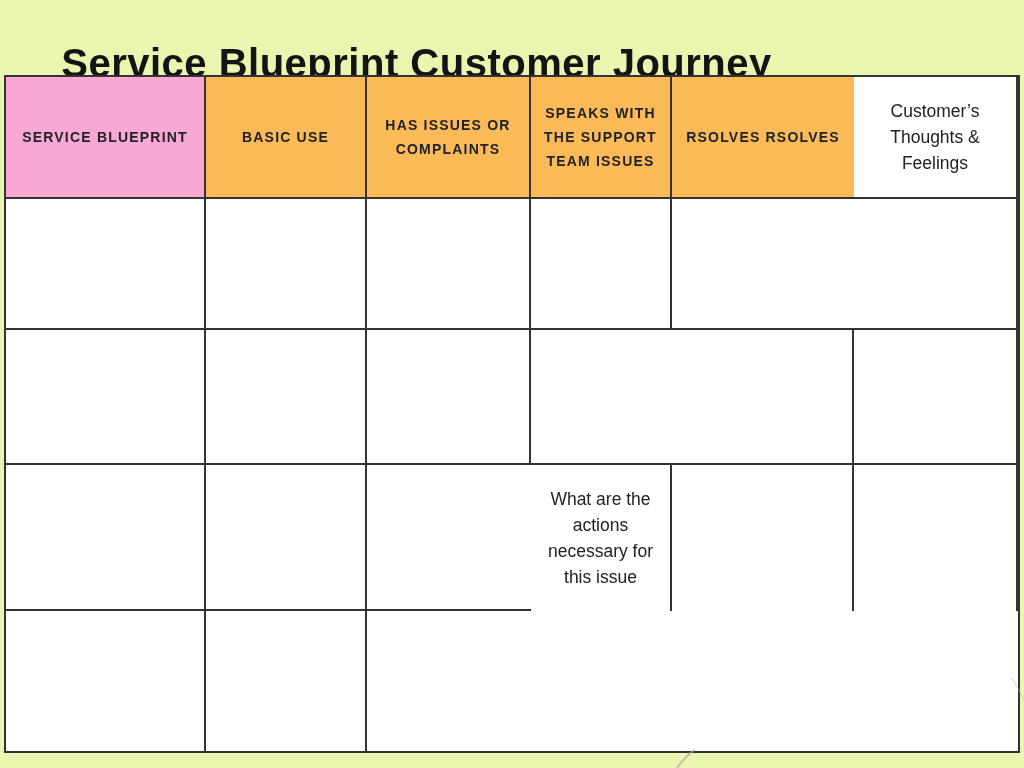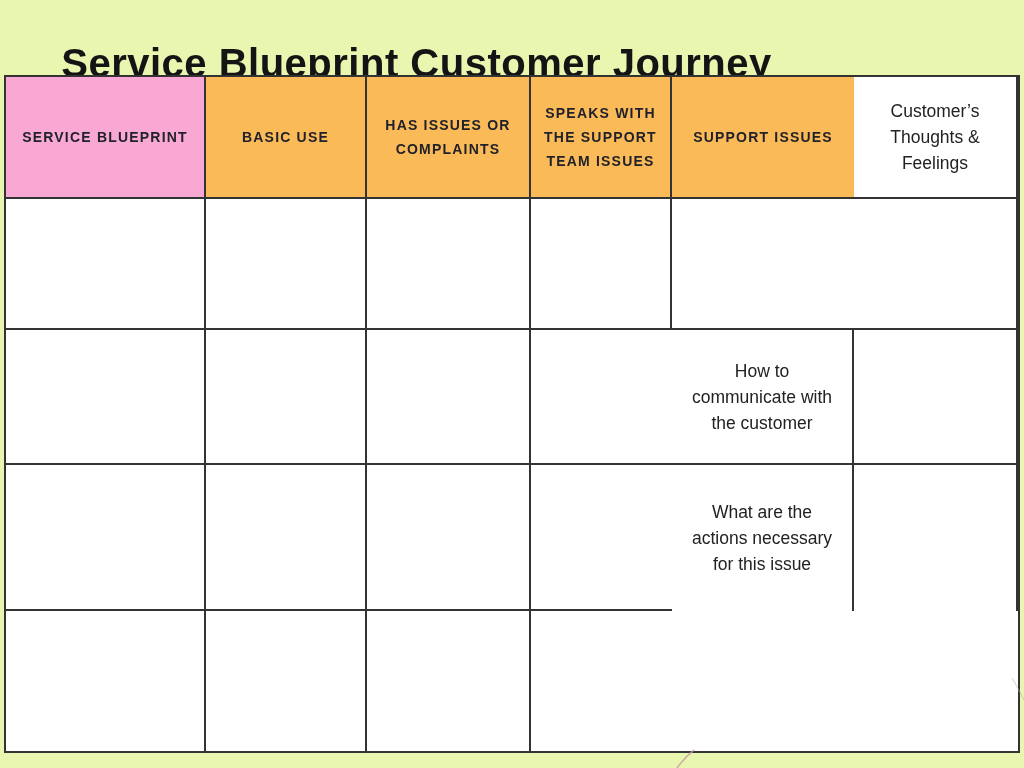--- a/index.html
+++ b/index.html
@@ -78,36 +78,35 @@
 <body>
 
 <h1 class="page-title">Service Blueprint Customer Journey</h1>
 
 <div class="journey-table">
 
   <div class="cell header-cell teal">SERVICE BLUEPRINT</div>
   <div class="cell header-cell orange">BASIC USE</div>
   <div class="cell header-cell orange">HAS ISSUES OR COMPLAINTS</div>
   <div class="cell header-cell orange">SPEAKS WITH THE SUPPORT TEAM ISSUES</div>
-  <div class="cell header-cell orange last-col">SUPPORT ISSUES</div>
+  <div class="cell header-cell orange last-col">RSOLVES RSOLVES</div>
 
   <div class="cell row-label">Customer’s Thoughts &amp; Feelings</div>
   <div class="cell"></div>
   <div class="cell"></div>
   <div class="cell"></div>
   <div class="cell"></div>
   <div class="cell last-col"></div>
 
   <div class="cell"></div>
   <div class="cell"></div>
   <div class="cell"></div>
   <div class="cell"></div>
   <div class="cell last-col"></div>
 
-  <div class="cell row-label">How to communicate with the customer</div>
   <div class="cell"></div>
   <div class="cell"></div>
   <div class="cell"></div>
   <div class="cell"></div>
   <div class="cell last-col"></div>
 
   <div class="cell row-label last-row">What are the actions necessary for this issue</div>
   <div class="cell last-row"></div>
   <div class="cell last-row"></div>
   <div class="cell last-row"></div>

